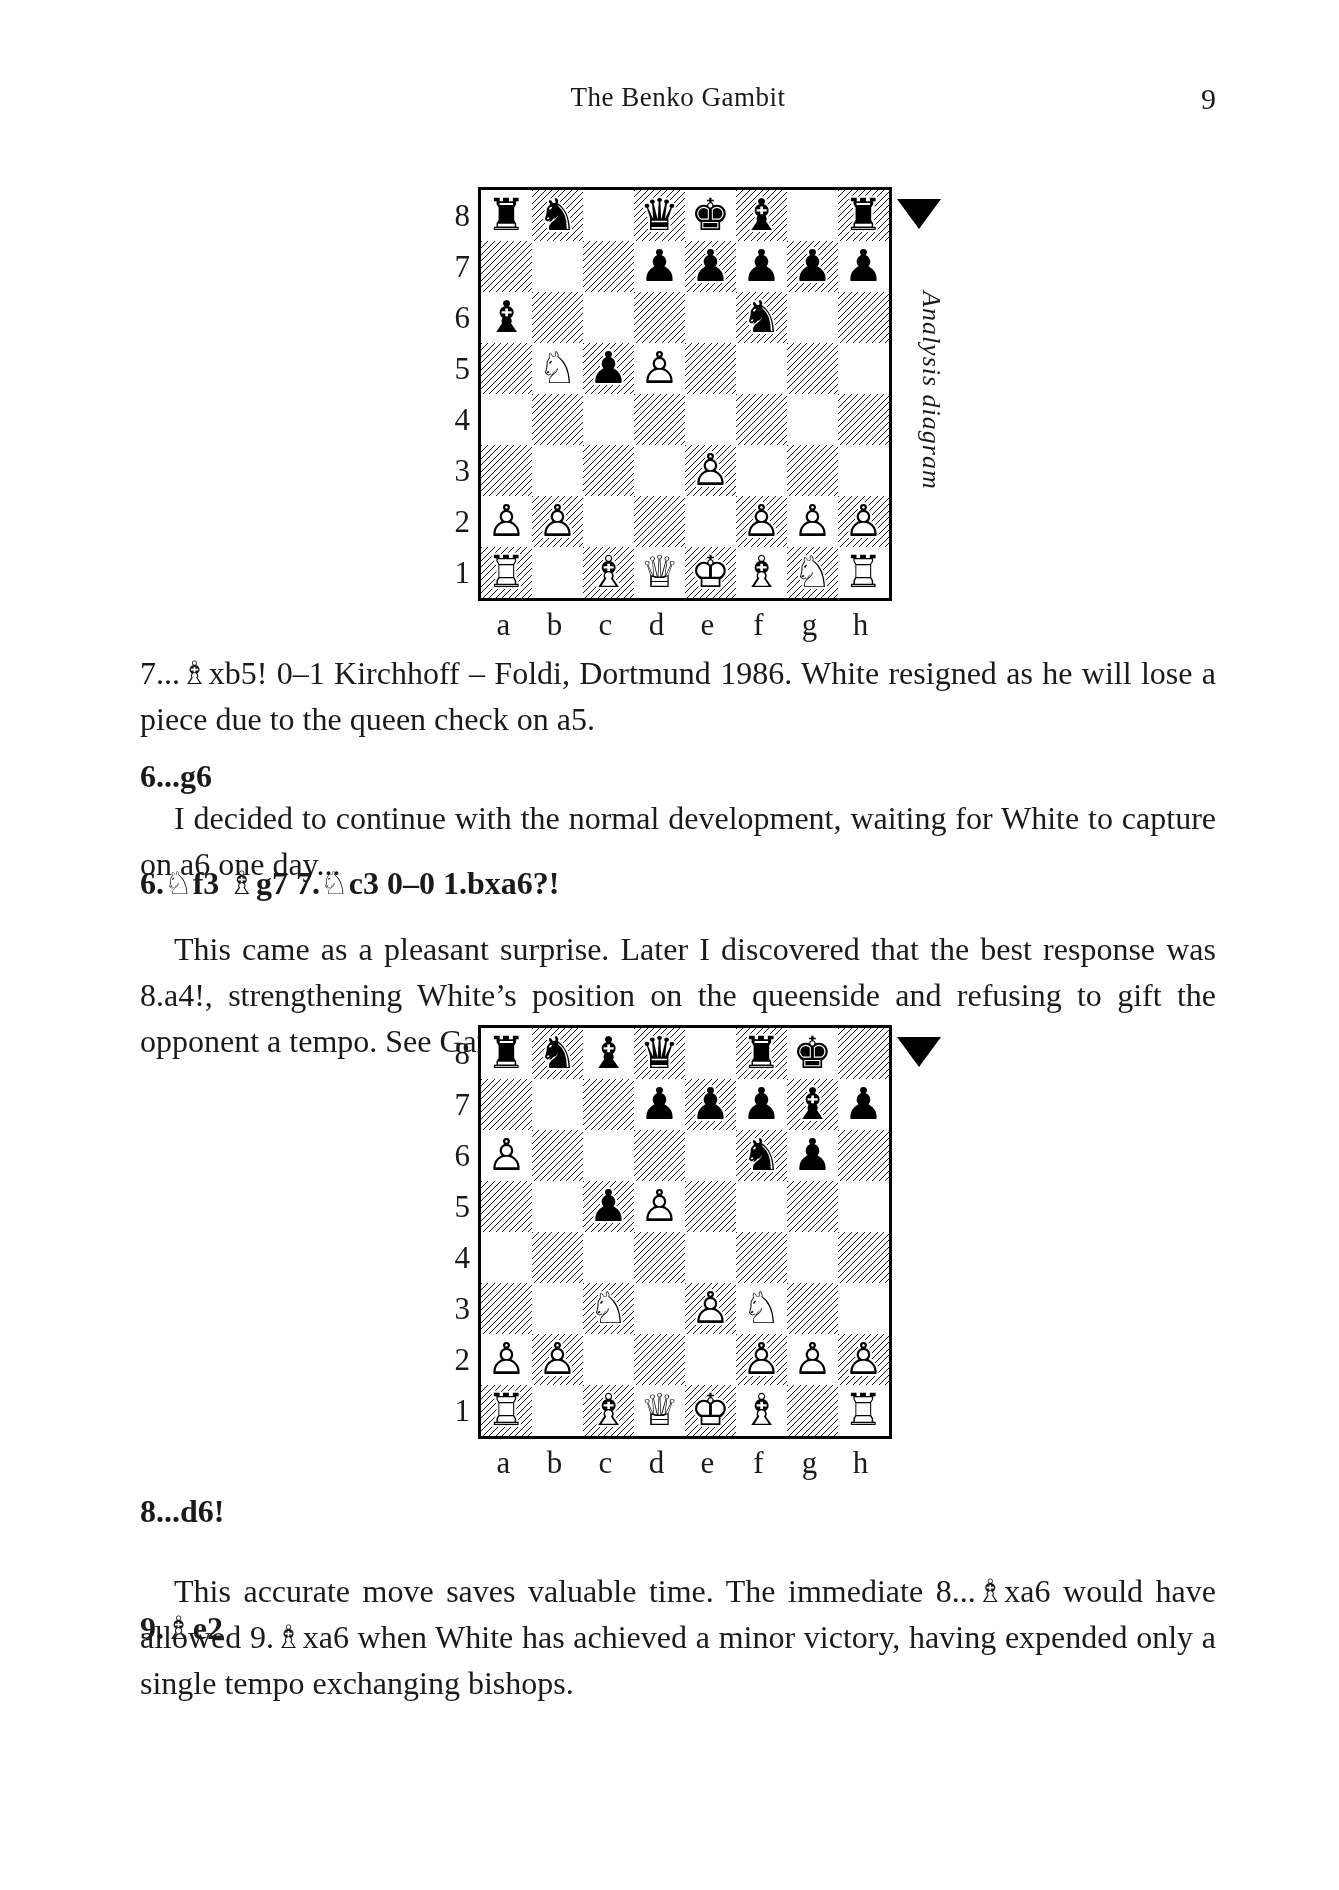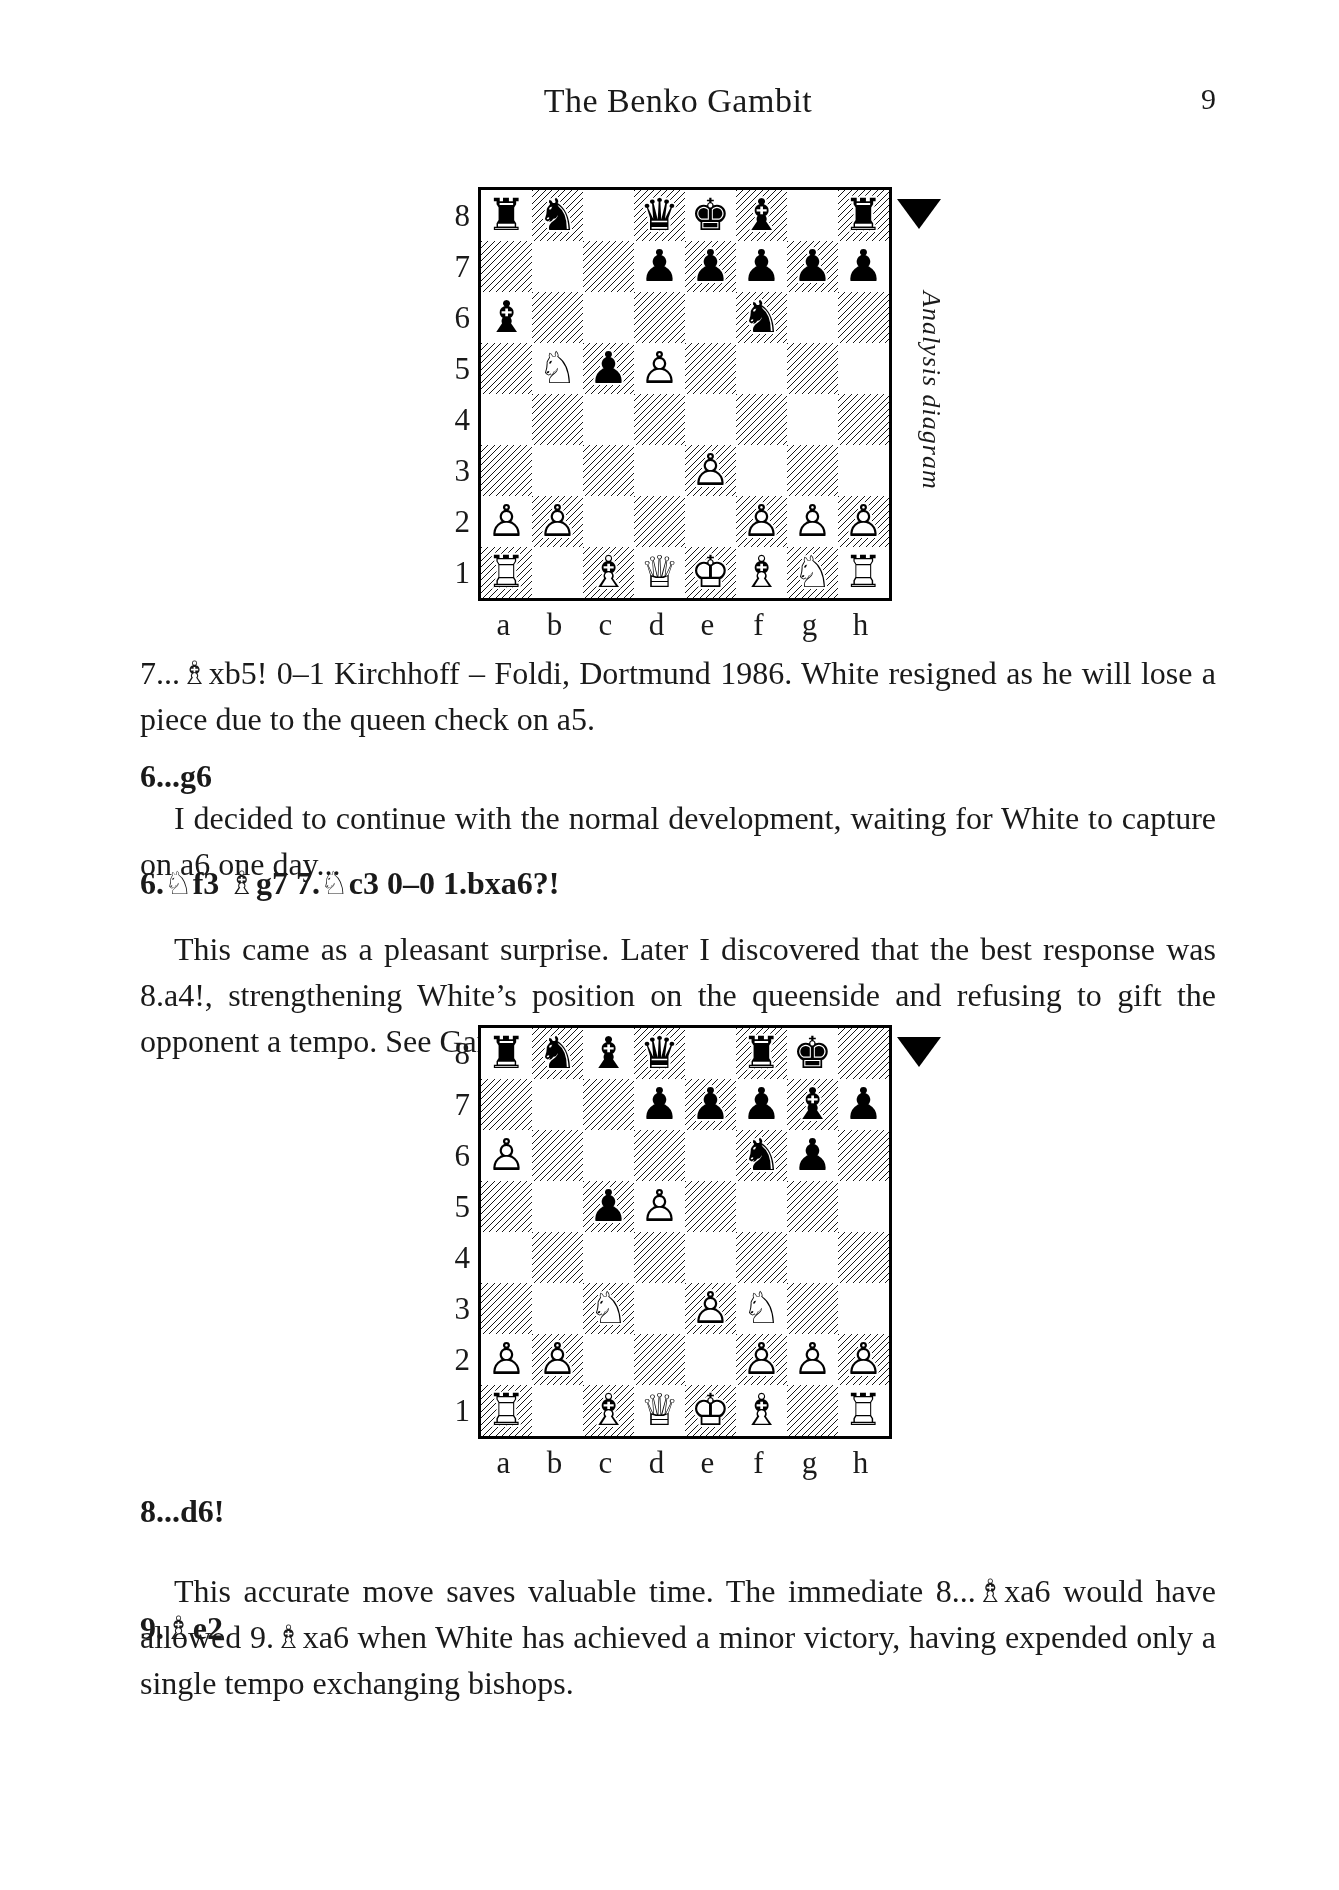--- a/index.html
+++ b/index.html
@@ -5,21 +5,21 @@
   :root { --ink:#1a1a1a; --paper:#ffffff; }
   * { margin:0; padding:0; box-sizing:border-box; }
   body { background:#777; font-family:"Liberation Serif","DejaVu Serif",serif; }
   .page {
     position:relative; width:1339px; height:1890px; margin:0 auto;
     background:var(--paper); color:var(--ink); overflow:hidden;
   }
 
   
   .header { position:absolute; left:140px; top:82px; width:1076px; height:40px; }
-  .title  { text-align:center; font-size:34px; letter-spacing:.5px; }
+  .title  { text-align:center; font-size:27px; letter-spacing:.5px; }
   .pagenum{ position:absolute; right:0; top:0; font-size:30px; }
 
   
   .tblock { position:absolute; left:140px; width:1076px; font-size:32px; line-height:46px;
             text-align:justify; font-family:"Liberation Serif","DejaVu Sans",serif; }
   .tblock.heading { font-weight:bold; text-align:left; }
   .tblock.indent  { text-indent:34px; }
 
   
   .diagram { position:absolute; left:430px; width:570px; height:475px; }

